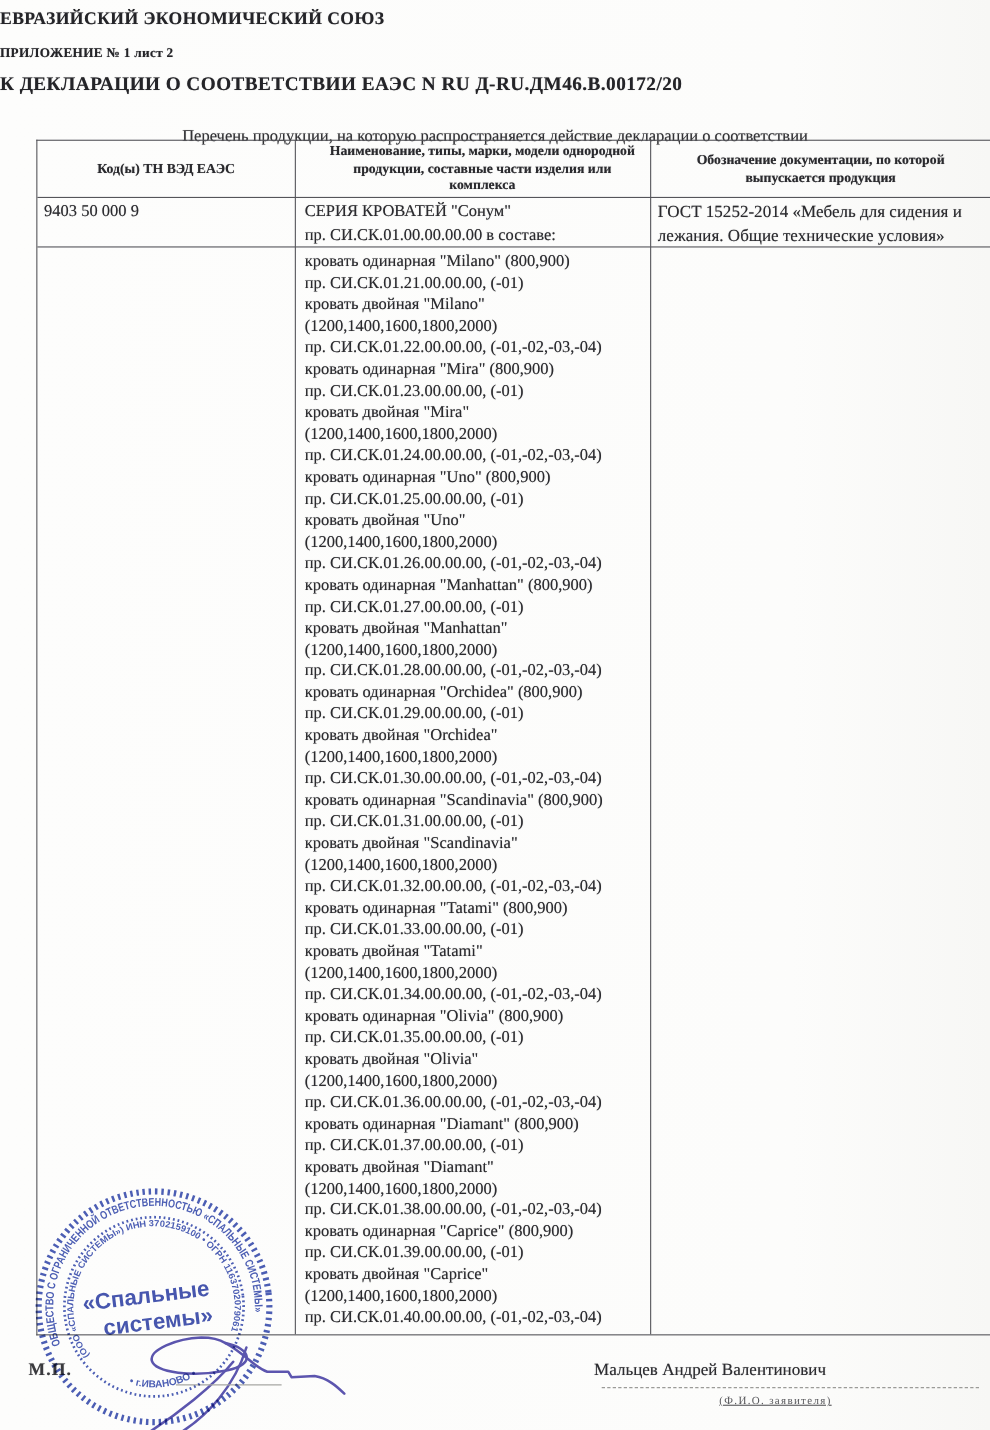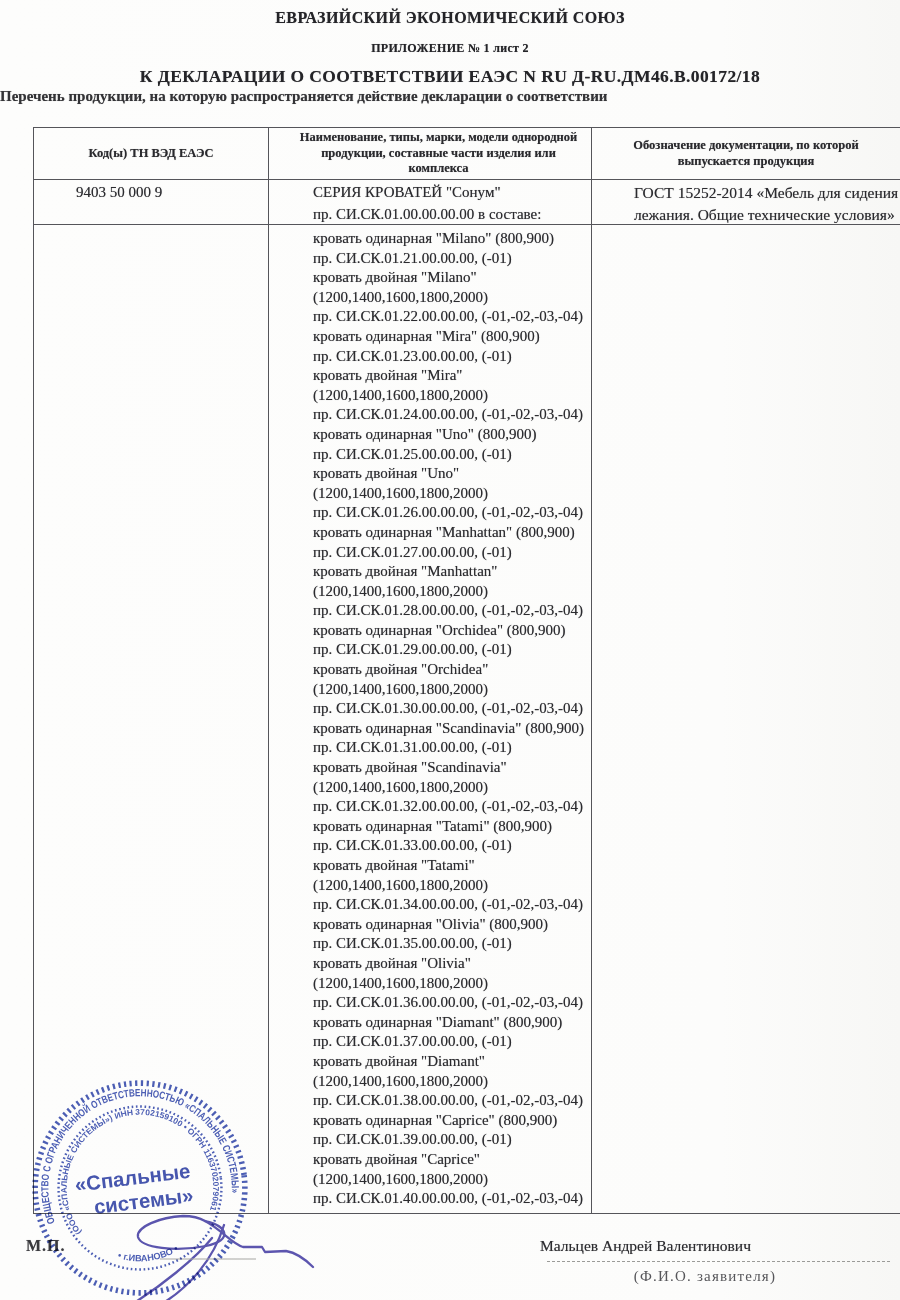--- a/index.html
+++ b/index.html
@@ -11,27 +11,27 @@
   #page{
     position:relative;
     width:900px;height:1300px;
     margin:0 auto;
     background:linear-gradient(90deg,#fdfdfc 0%,#fcfcfb 80%,#f7f7f5 100%);
     overflow:hidden;
   }
   .scantext{ text-shadow:0 0 .7px rgba(45,45,50,.55); }
 
   
-  .title{position:absolute;left:0;width:100%;text-align:center;font-weight:bold;color:#242428;}
+  .title{position:absolute;left:0;width:100%;font-weight:bold;color:#242428;}
   .t1{top:9px;font-size:16px;letter-spacing:.4px;}
   .t2{top:41px;font-size:12px;letter-spacing:.3px;}
   .t3{top:66px;font-size:17.5px;letter-spacing:.4px;}
   .caption-line{
-    position:absolute;top:88px;left:0;width:100%;
-    text-align:left;font-size:15px;color:#333336;font-weight:bold;
+    position:absolute;top:116px;left:0;width:100%;
+    text-align:center;font-size:15px;color:#333336;
   }
 
   
   .tbl{
     position:absolute;left:33px;top:127px;width:867px;height:1085px;
     border-top:1.6px solid #55555a;
     border-left:1.4px solid #55555a;
     border-bottom:1.6px solid #55555a;
   }
   .vline{position:absolute;top:0;height:100%;width:0;border-left:1.4px solid #55555a;}
@@ -43,56 +43,56 @@
   .th{
     font-weight:bold;font-size:12.5px;line-height:15.5px;
     text-align:center;color:#2a2a2e;
     display:flex;align-items:center;justify-content:center;
     padding:2px 10px;
   }
   .th.c1{left:0;top:0;width:234px;height:51px;}
   .th.c2{left:234px;top:0;width:323px;height:51px;padding-left:28px;}
   .th.c3{left:557px;top:0;width:310px;height:51px;}
 
-  .td{font-size:15px;line-height:21px;color:#2b2b2f;margin-left:36px;}
+  .td{font-size:15px;line-height:21px;color:#2b2b2f;}
   .td.code{left:0;top:51px;width:234px;height:45px;padding:3px 6px;}
   .td.series{left:234px;top:51px;width:323px;height:45px;padding:3px 9px;white-space:pre-line;line-height:21.5px;}
   .td.gost{left:557px;top:51px;width:308px;height:45px;padding:3px 7px;font-size:15.5px;line-height:22px;overflow:visible;}
   .td.products{
     left:234px;top:96px;width:330px;height:986px;
     padding:5px 0 0 9px;white-space:pre-line;
     font-size:15px;line-height:19.6px;
   }
 
   
   .mp{position:absolute;left:26px;top:1237px;font-size:16px;font-weight:bold;letter-spacing:1px;color:#3a3a3e;}
   .signer{position:absolute;left:540px;top:1237px;width:350px;text-align:left;font-size:15.5px;color:#2d2d31;}
   .sign-line{position:absolute;left:547px;top:1261px;width:343px;height:0;border-top:1.2px dashed #9b9b98;}
-  .signer-cap{position:absolute;left:530px;top:1268px;width:350px;text-align:center;font-size:15px;letter-spacing:1.2px;color:#56565a;}
+  .signer-cap{position:absolute;left:530px;top:1268px;width:350px;text-align:center;font-size:10px;letter-spacing:1.2px;color:#56565a;text-decoration:underline;}
 
   
   .stamp{
     position:absolute;left:28px;top:1076px;width:224px;height:224px;
     mix-blend-mode:multiply;opacity:.92;
     transform:rotate(-7deg);
   }
   .stamp text{font-family:"Liberation Sans","DejaVu Sans",sans-serif;}
   .signature{
     position:absolute;left:0;top:0;width:900px;height:1300px;
     mix-blend-mode:multiply;pointer-events:none;
   }
 </style>
 </head>
 <body>
 
 <div id="page">
 
   <div class="title t1 scantext">ЕВРАЗИЙСКИЙ ЭКОНОМИЧЕСКИЙ СОЮЗ</div>
   <div class="title t2 scantext">ПРИЛОЖЕНИЕ № 1 лист 2</div>
-  <div class="title t3 scantext">К ДЕКЛАРАЦИИ О СООТВЕТСТВИИ ЕАЭС N RU Д-RU.ДМ46.В.00172/18</div>
+  <div class="title t3 scantext">К ДЕКЛАРАЦИИ О СООТВЕТСТВИИ ЕАЭС N RU Д-RU.ДМ46.В.00172/20</div>
   <div class="caption-line scantext">Перечень продукции, на которую распространяется действие декларации о соответствии</div>
 
   <div class="tbl">
     <div class="vline v1"></div>
     <div class="vline v2"></div>
     <div class="hline h1"></div>
     <div class="hline h2"></div>
 
     <div class="cell th c1 scantext">Код(ы) ТН ВЭД ЕАЭС</div>
     <div class="cell th c2 scantext">Наименование, типы, марки, модели однородной продукции, составные части изделия или комплекса</div>

